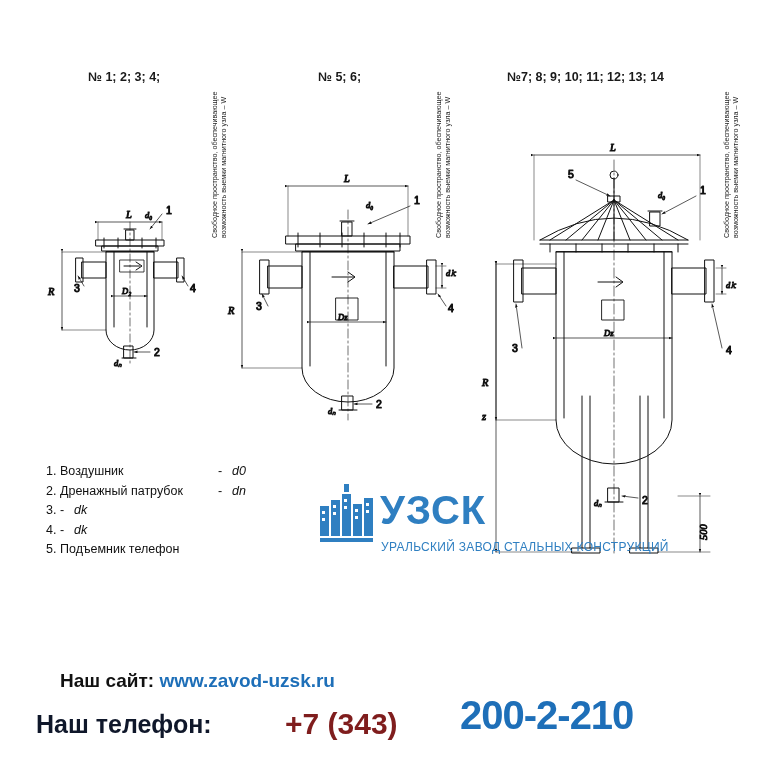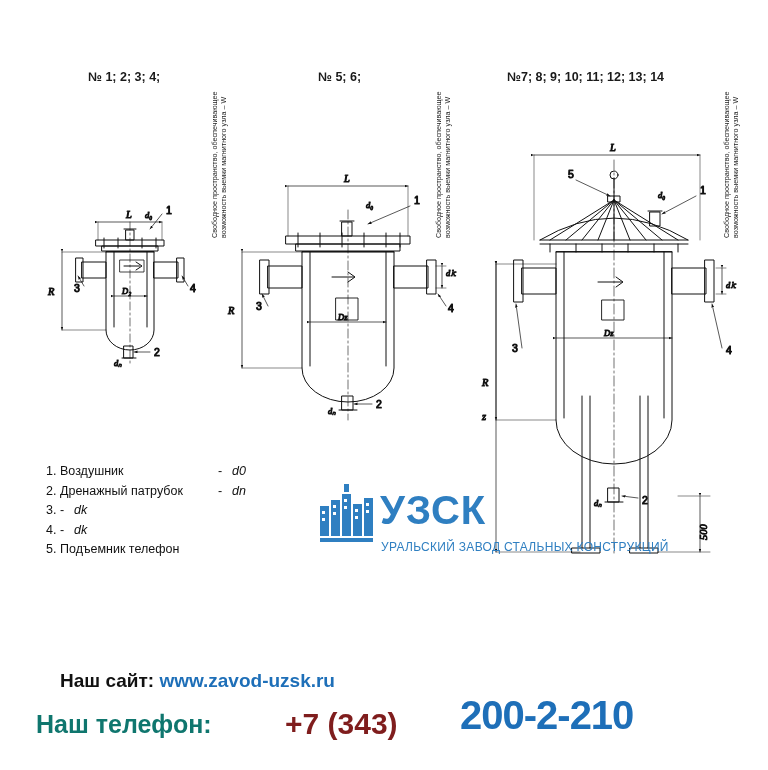--- a/index.html
+++ b/index.html
@@ -58,21 +58,21 @@
     position:absolute;left:64px;top:80px;
     font-size:12px;color:#2f7fc1;letter-spacing:.3px;white-space:nowrap;
   }
 
   
   .contact{position:absolute;left:0;top:615px;width:768px;height:155px;}
   .c-email{position:absolute;left:26px;top:12px;font-size:18.5px;font-weight:bold;color:#1e6fb8;white-space:nowrap;}
   .c-email .lbl{color:#111;}
   .c-site{position:absolute;left:26px;top:55px;font-size:19px;font-weight:bold;color:#1e6fb8;white-space:nowrap;margin-left:24px;}
   .c-site .lbl{color:#111;}
-  .c-phone-lbl{position:absolute;left:26px;top:95px;font-size:25px;font-weight:bold;color:#0f766e;white-space:nowrap;}
+  .c-phone-lbl{position:absolute;left:26px;top:95px;font-size:25px;font-weight:bold;color:#0f172a;white-space:nowrap;}
   .c-code{position:absolute;left:275px;top:92px;font-size:30px;font-weight:bold;color:#7f1d1d;white-space:nowrap;}
   .c-num{position:absolute;left:450px;top:78px;font-size:40px;font-weight:bold;color:#1e6fb8;white-space:nowrap;letter-spacing:-1px;}
 
   .dim-lbl{font-size:10.5px;font-family:"Liberation Serif",serif;font-style:italic;fill:#111;}
   .dim-lbl-sm{font-size:8.5px;font-family:"Liberation Serif",serif;font-style:italic;fill:#111;}
   .pos-lbl{font-size:10.5px;font-family:"Liberation Sans",sans-serif;fill:#111;}
 </style>
 </head>
 <body>
 

